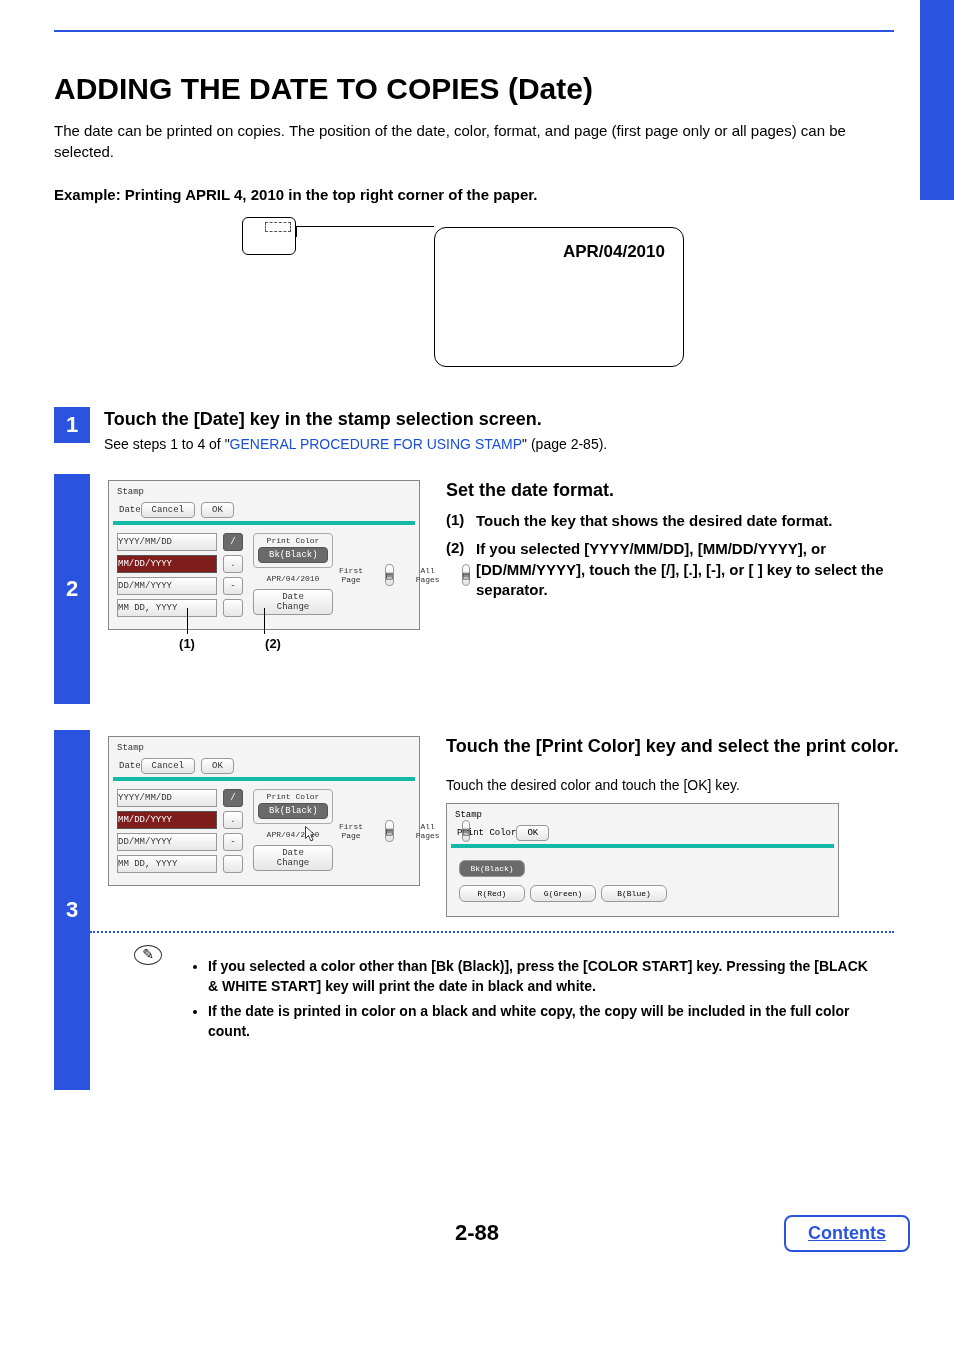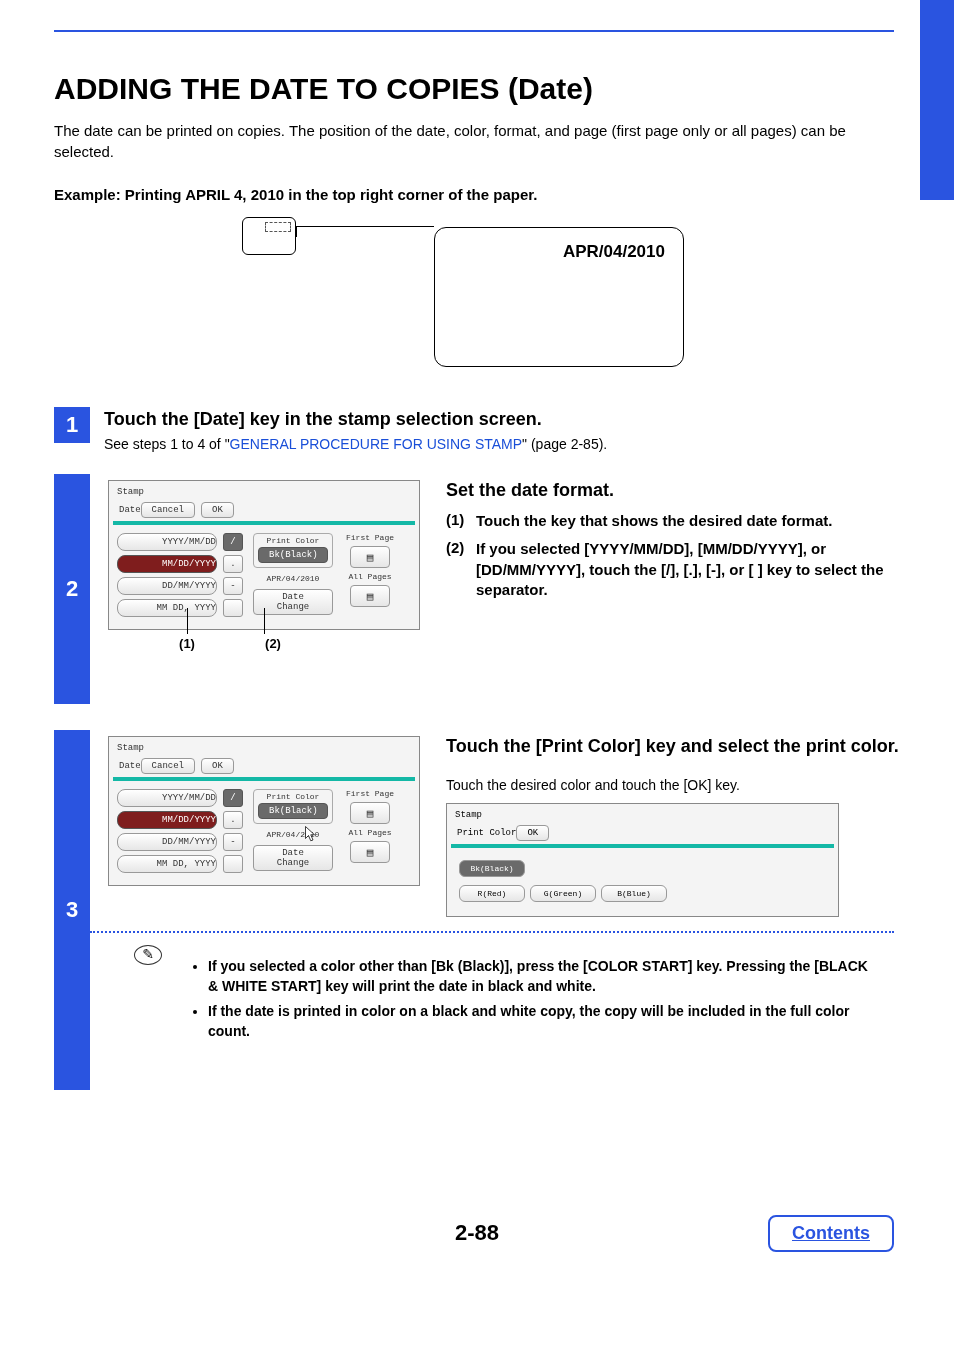--- a/index.html
+++ b/index.html
@@ -174,27 +174,27 @@
     border-radius: 4px;
     padding: 2px 10px;
     font-size: 9px;
     text-align: center;
   }
   .ui-btn.sel { background: #6a6a6a; color: #fff; border-color: #555; }
   .ui-panel-body { display: flex; gap: 6px; padding: 4px; }
   .col-a { display: flex; flex-direction: column; gap: 4px; width: 100px; }
   .col-b { display: flex; flex-direction: column; gap: 4px; width: 24px; }
   .col-c { display: flex; flex-direction: column; gap: 6px; width: 80px; align-items: center; justify-content: flex-start; }
-  .col-d { display: flex; flex-direction: column; gap: 4px; width: 62px; align-items: center; }
+  .col-d { display: flex; flex-direction: row; gap: 22px; width: 62px; align-items: center; }
   .ui-opt {
     border: 1px solid #999;
     background: linear-gradient(#fff,#e6e6e6);
-    border-radius: 8px;
+    border-radius: 0;
     padding: 3px 0;
-    text-align: right;
+    text-align: left;
   }
   .ui-opt.sel { background: #7f1d1d; color: #fff; border-color: #555; }
   .ui-sq {
     width: 20px; height: 18px;
     border: 1px solid #999;
     background: linear-gradient(#fff,#e6e6e6);
     border-radius: 3px;
     text-align: center;
     line-height: 16px;
   }
@@ -280,21 +280,21 @@
     margin-top: 130px;
     display: flex;
     justify-content: center;
     align-items: center;
     position: relative;
     padding-bottom: 30px;
   }
   .page-num { font-size: 22px; font-weight: bold; }
   .contents-btn {
     position: absolute;
-    right: 60px;
+    right: 44px;
     border: 2px solid #2a54e0;
     border-radius: 8px;
     padding: 6px 22px;
     color: #2a54e0;
     font-size: 18px;
     font-weight: bold;
     background: #fff;
   }
 </style>
 </head>

